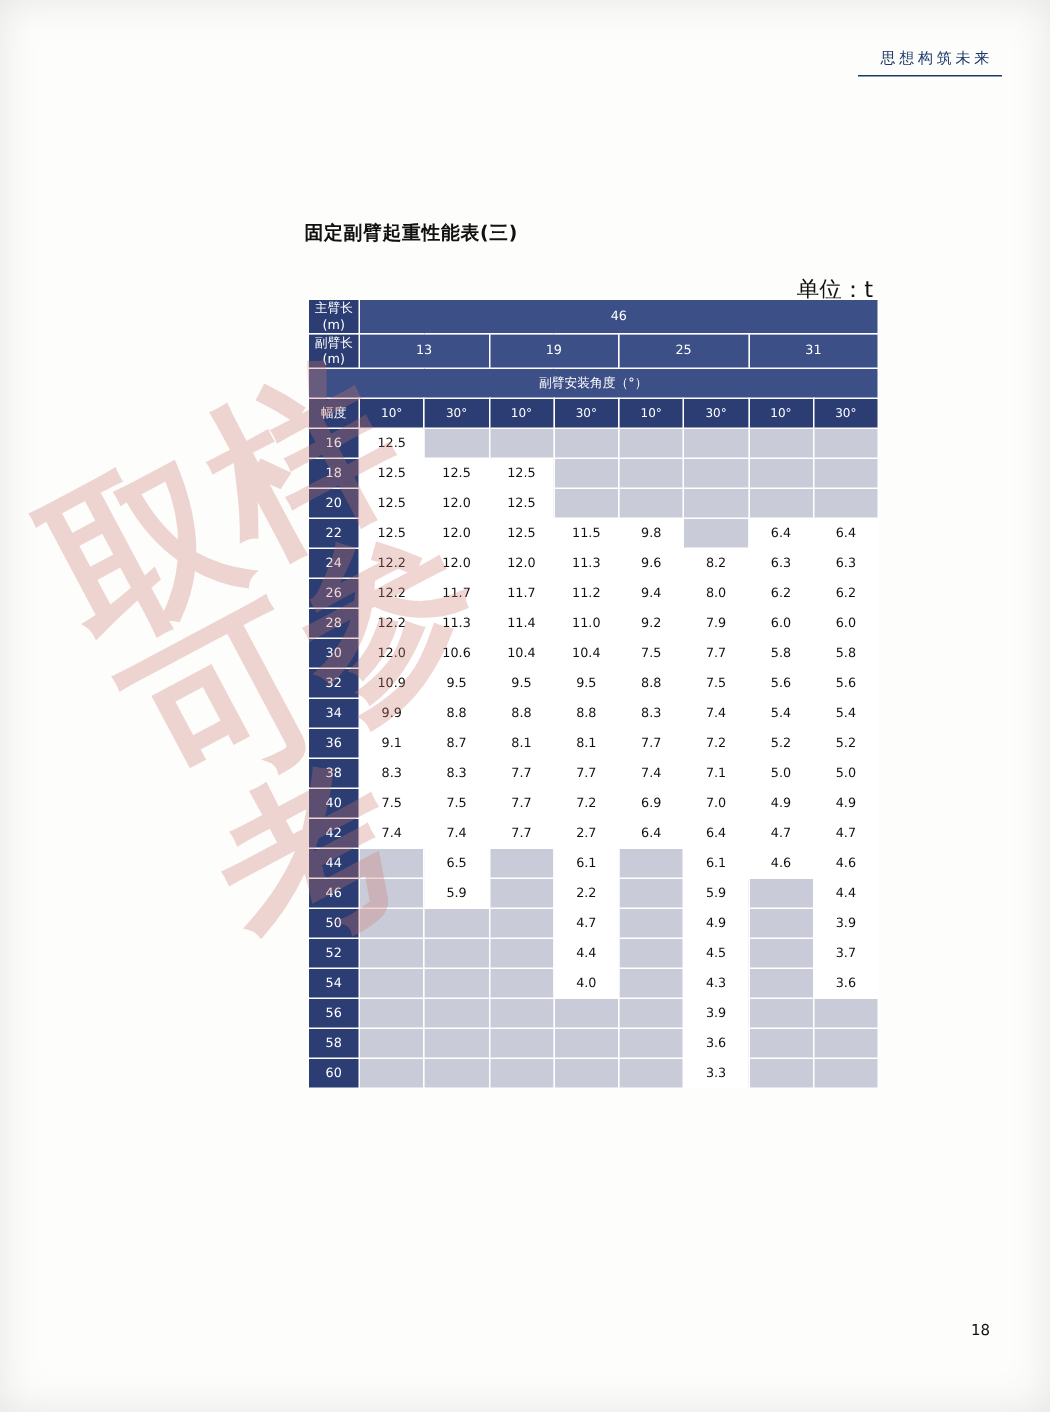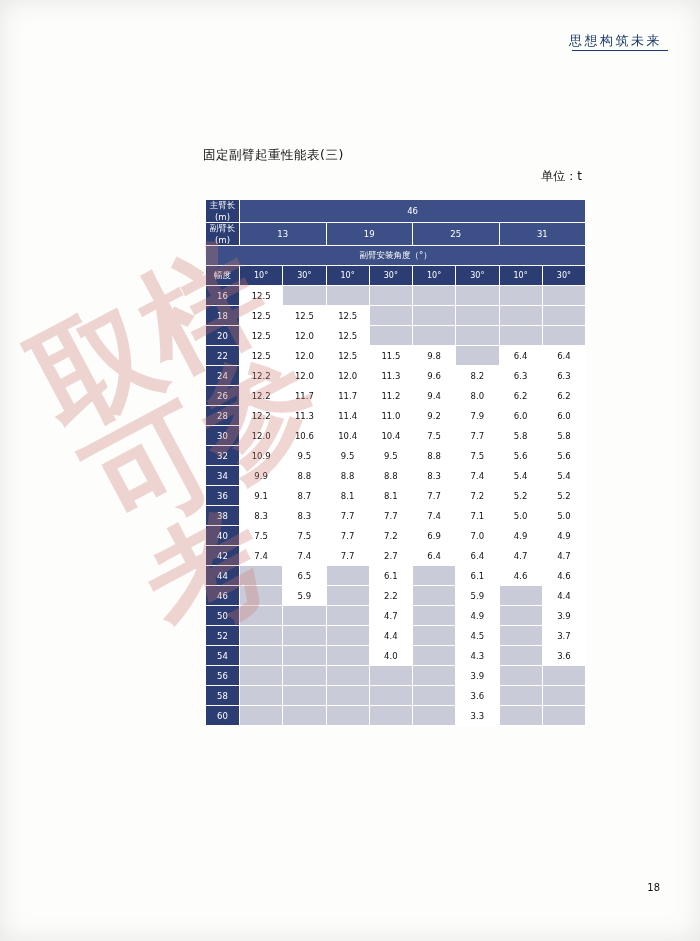--- a/index.html
+++ b/index.html
@@ -30,49 +30,49 @@
     box-shadow: inset 0 0 26px rgba(120,120,120,0.18);
     pointer-events: none;
     z-index: 40;
   }
 
   
   .brand {
     position: absolute;
     top: 32px;
     right: 38px;
-    font-size: 13px;
+    font-size: 10px;
     letter-spacing: 2.5px;
     color: #1b3a6b;
     font-family: Liberation Serif, serif;
   }
   .brand-rule {
     position: absolute;
     top: 50px;
     right: 32px;
     width: 96px;
     height: 1px;
     background: #1b3a6b;
   }
 
   .title {
     position: absolute;
     left: 203px;
     top: 147px;
     font-size: 12.5px;
-    font-weight: normal;
+    font-weight: bold;
     color: #111;
     font-family: "DejaVu Sans", sans-serif;
     letter-spacing: 0.5px;
   }
   .unit {
     position: absolute;
     right: 118px;
-    top: 168px;
-    font-size: 12px;
+    top: 184px;
+    font-size: 15px;
     color: #111;
     font-family: "DejaVu Sans", sans-serif;
     text-align: center;
   }
 
   
   .watermark {
     position: absolute;
     left: 120px;
     top: 200px;

